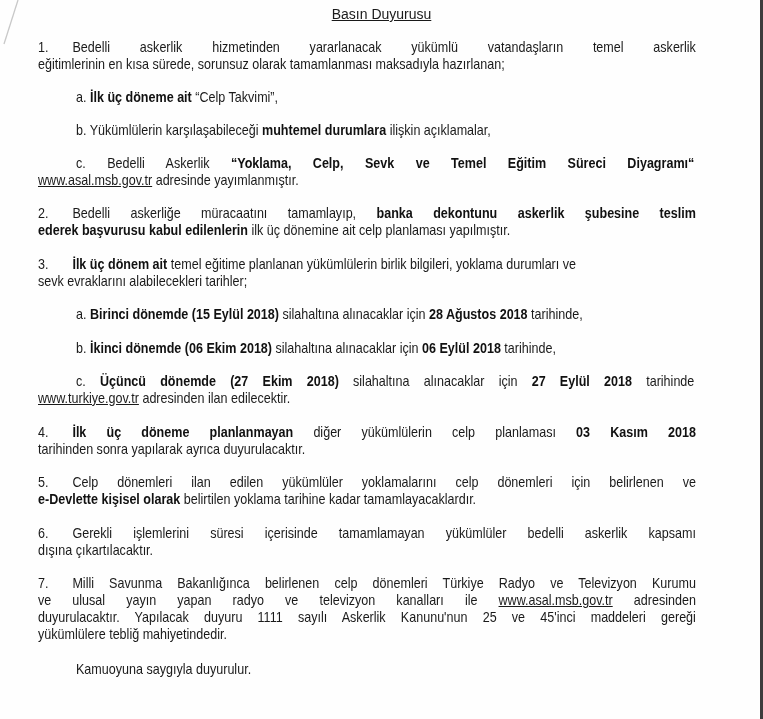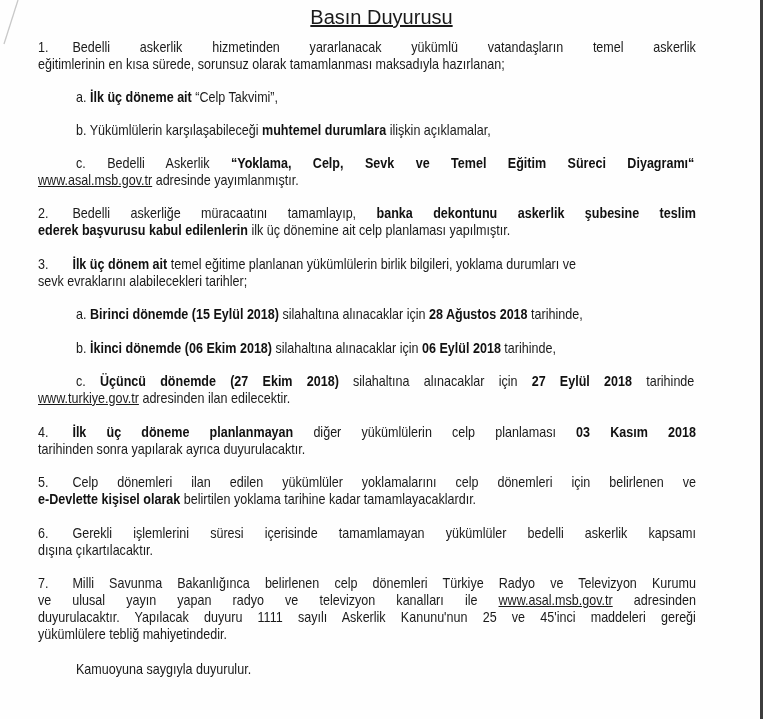--- a/index.html
+++ b/index.html
@@ -36,21 +36,21 @@
     top: 0;
     width: 40px;
     height: 50px;
   }
   .title {
     position: absolute;
     top: 6px;
     left: 0;
     width: 763px;
     text-align: center;
-    font-size: 20px;
+    font-size: 14px;
     text-decoration: underline;
   }
   .line {
     position: absolute;
     left: 38px;
     width: 658px;
     font-size: 14.6px;
     line-height: 17px;
     white-space: nowrap;
     transform-origin: left top;

